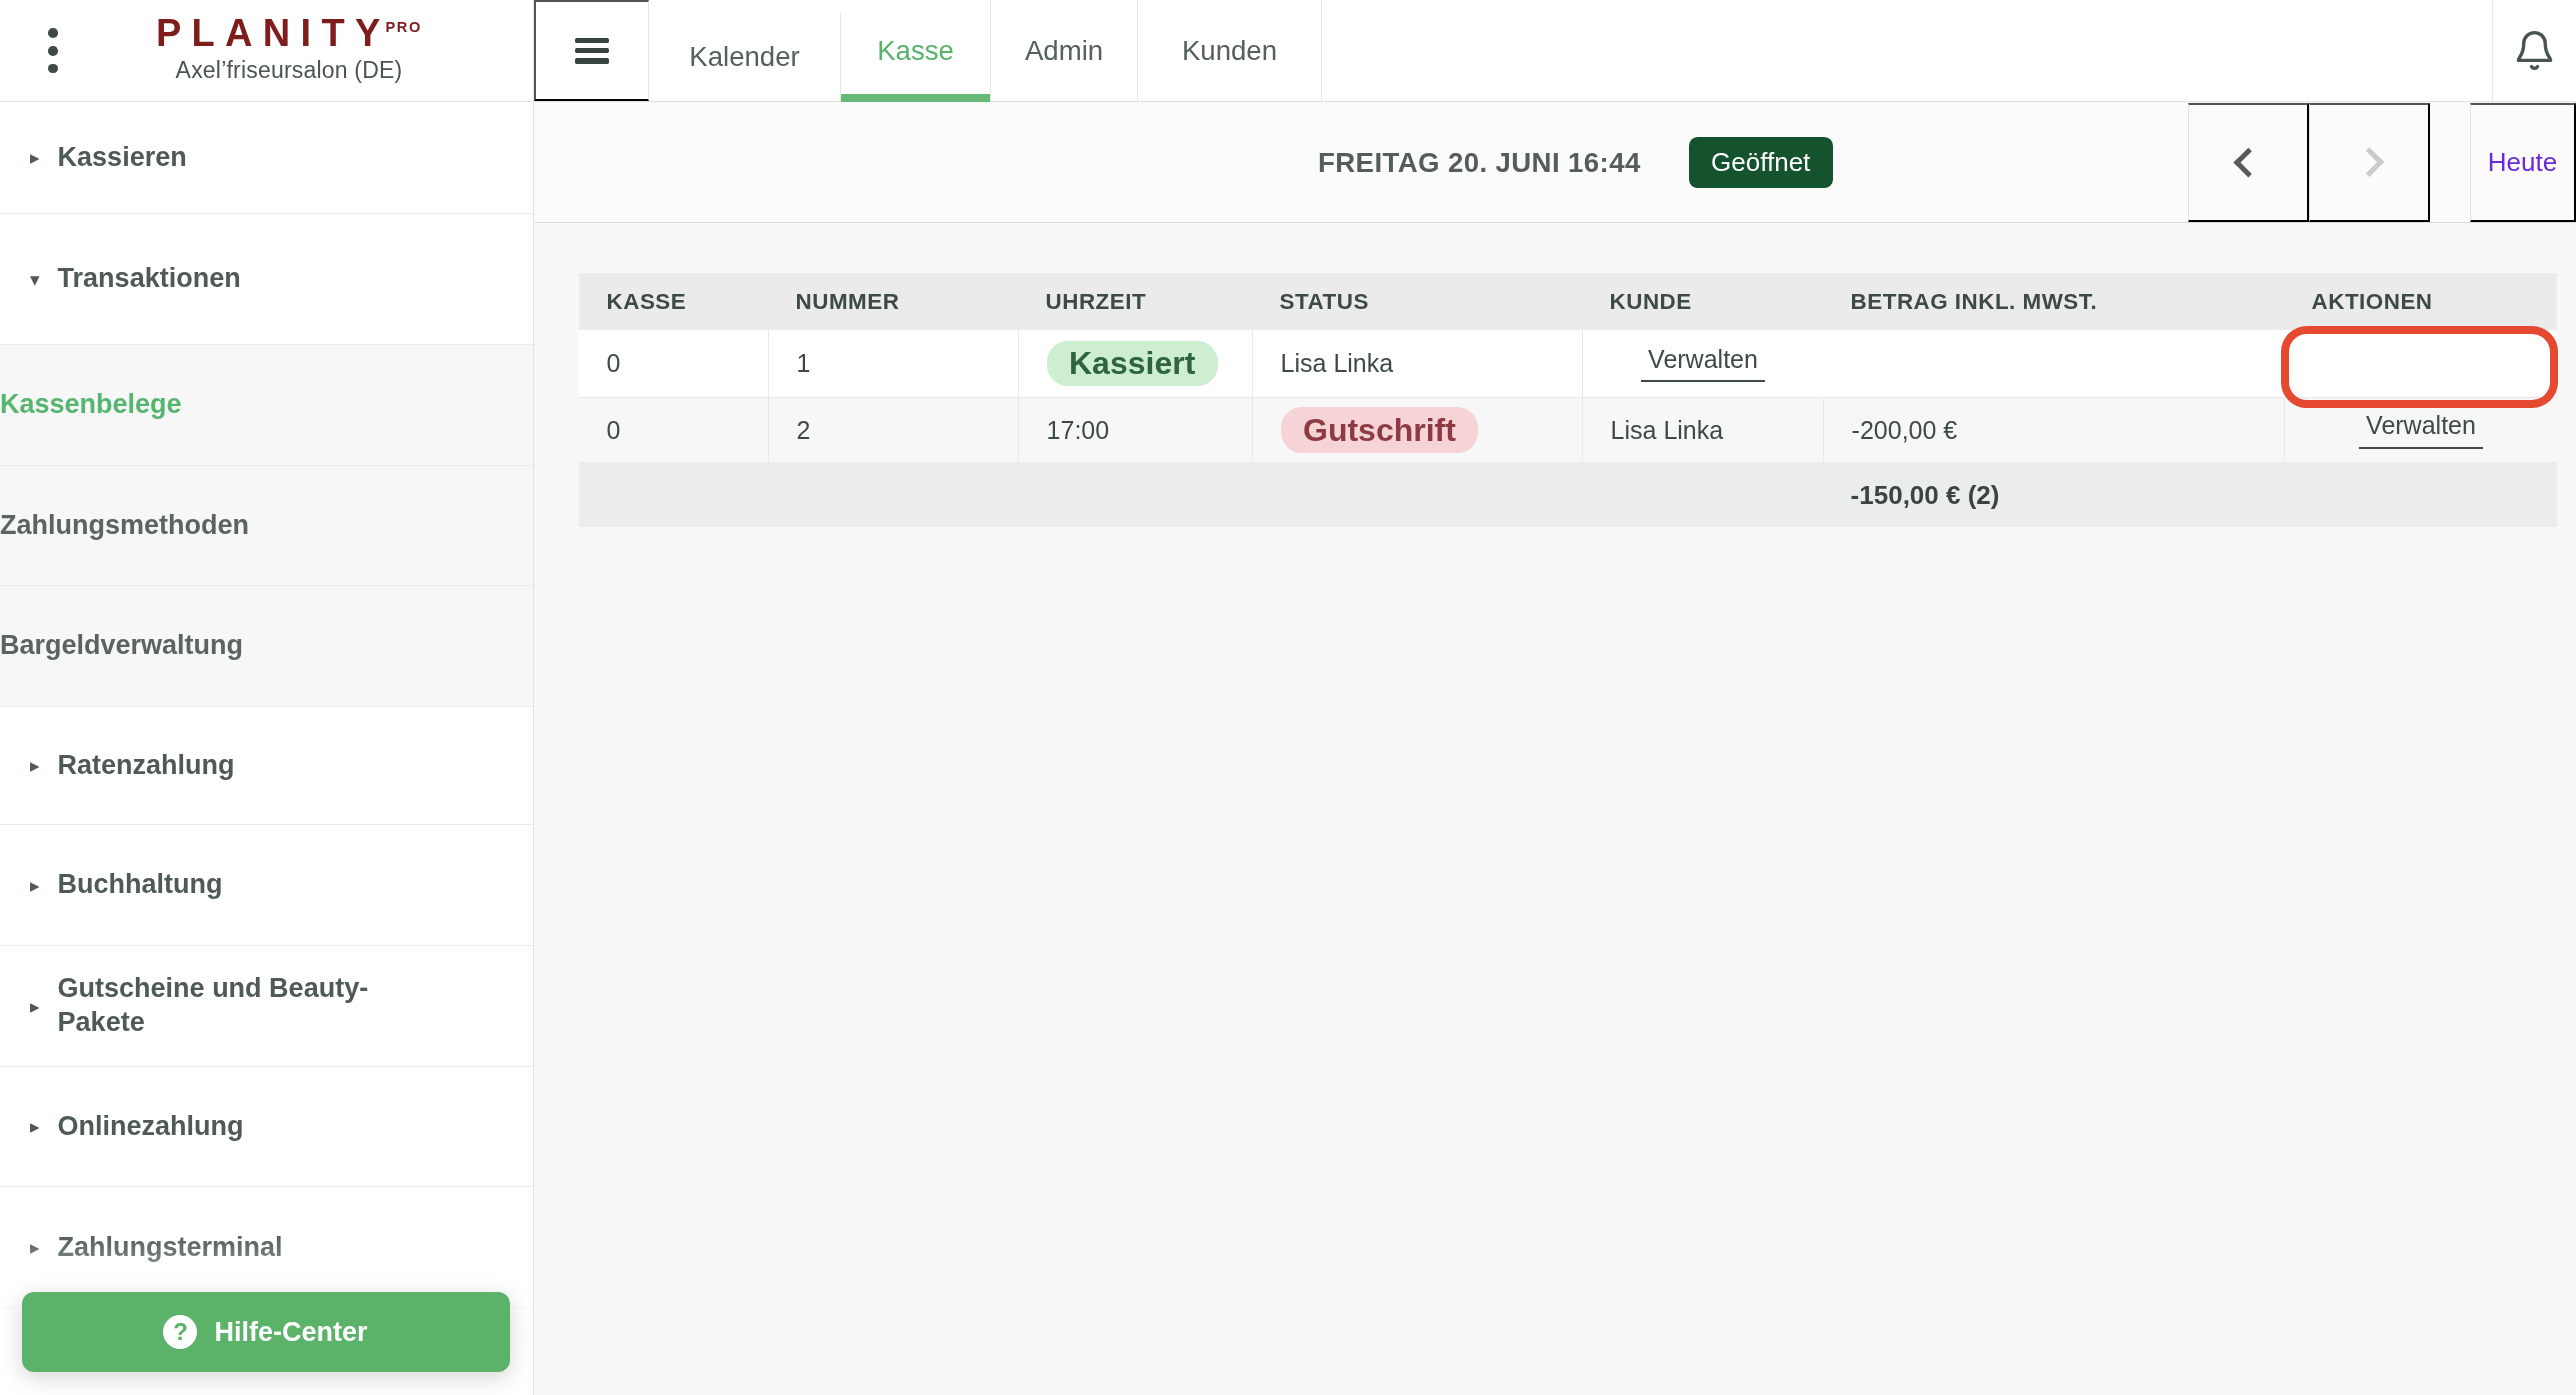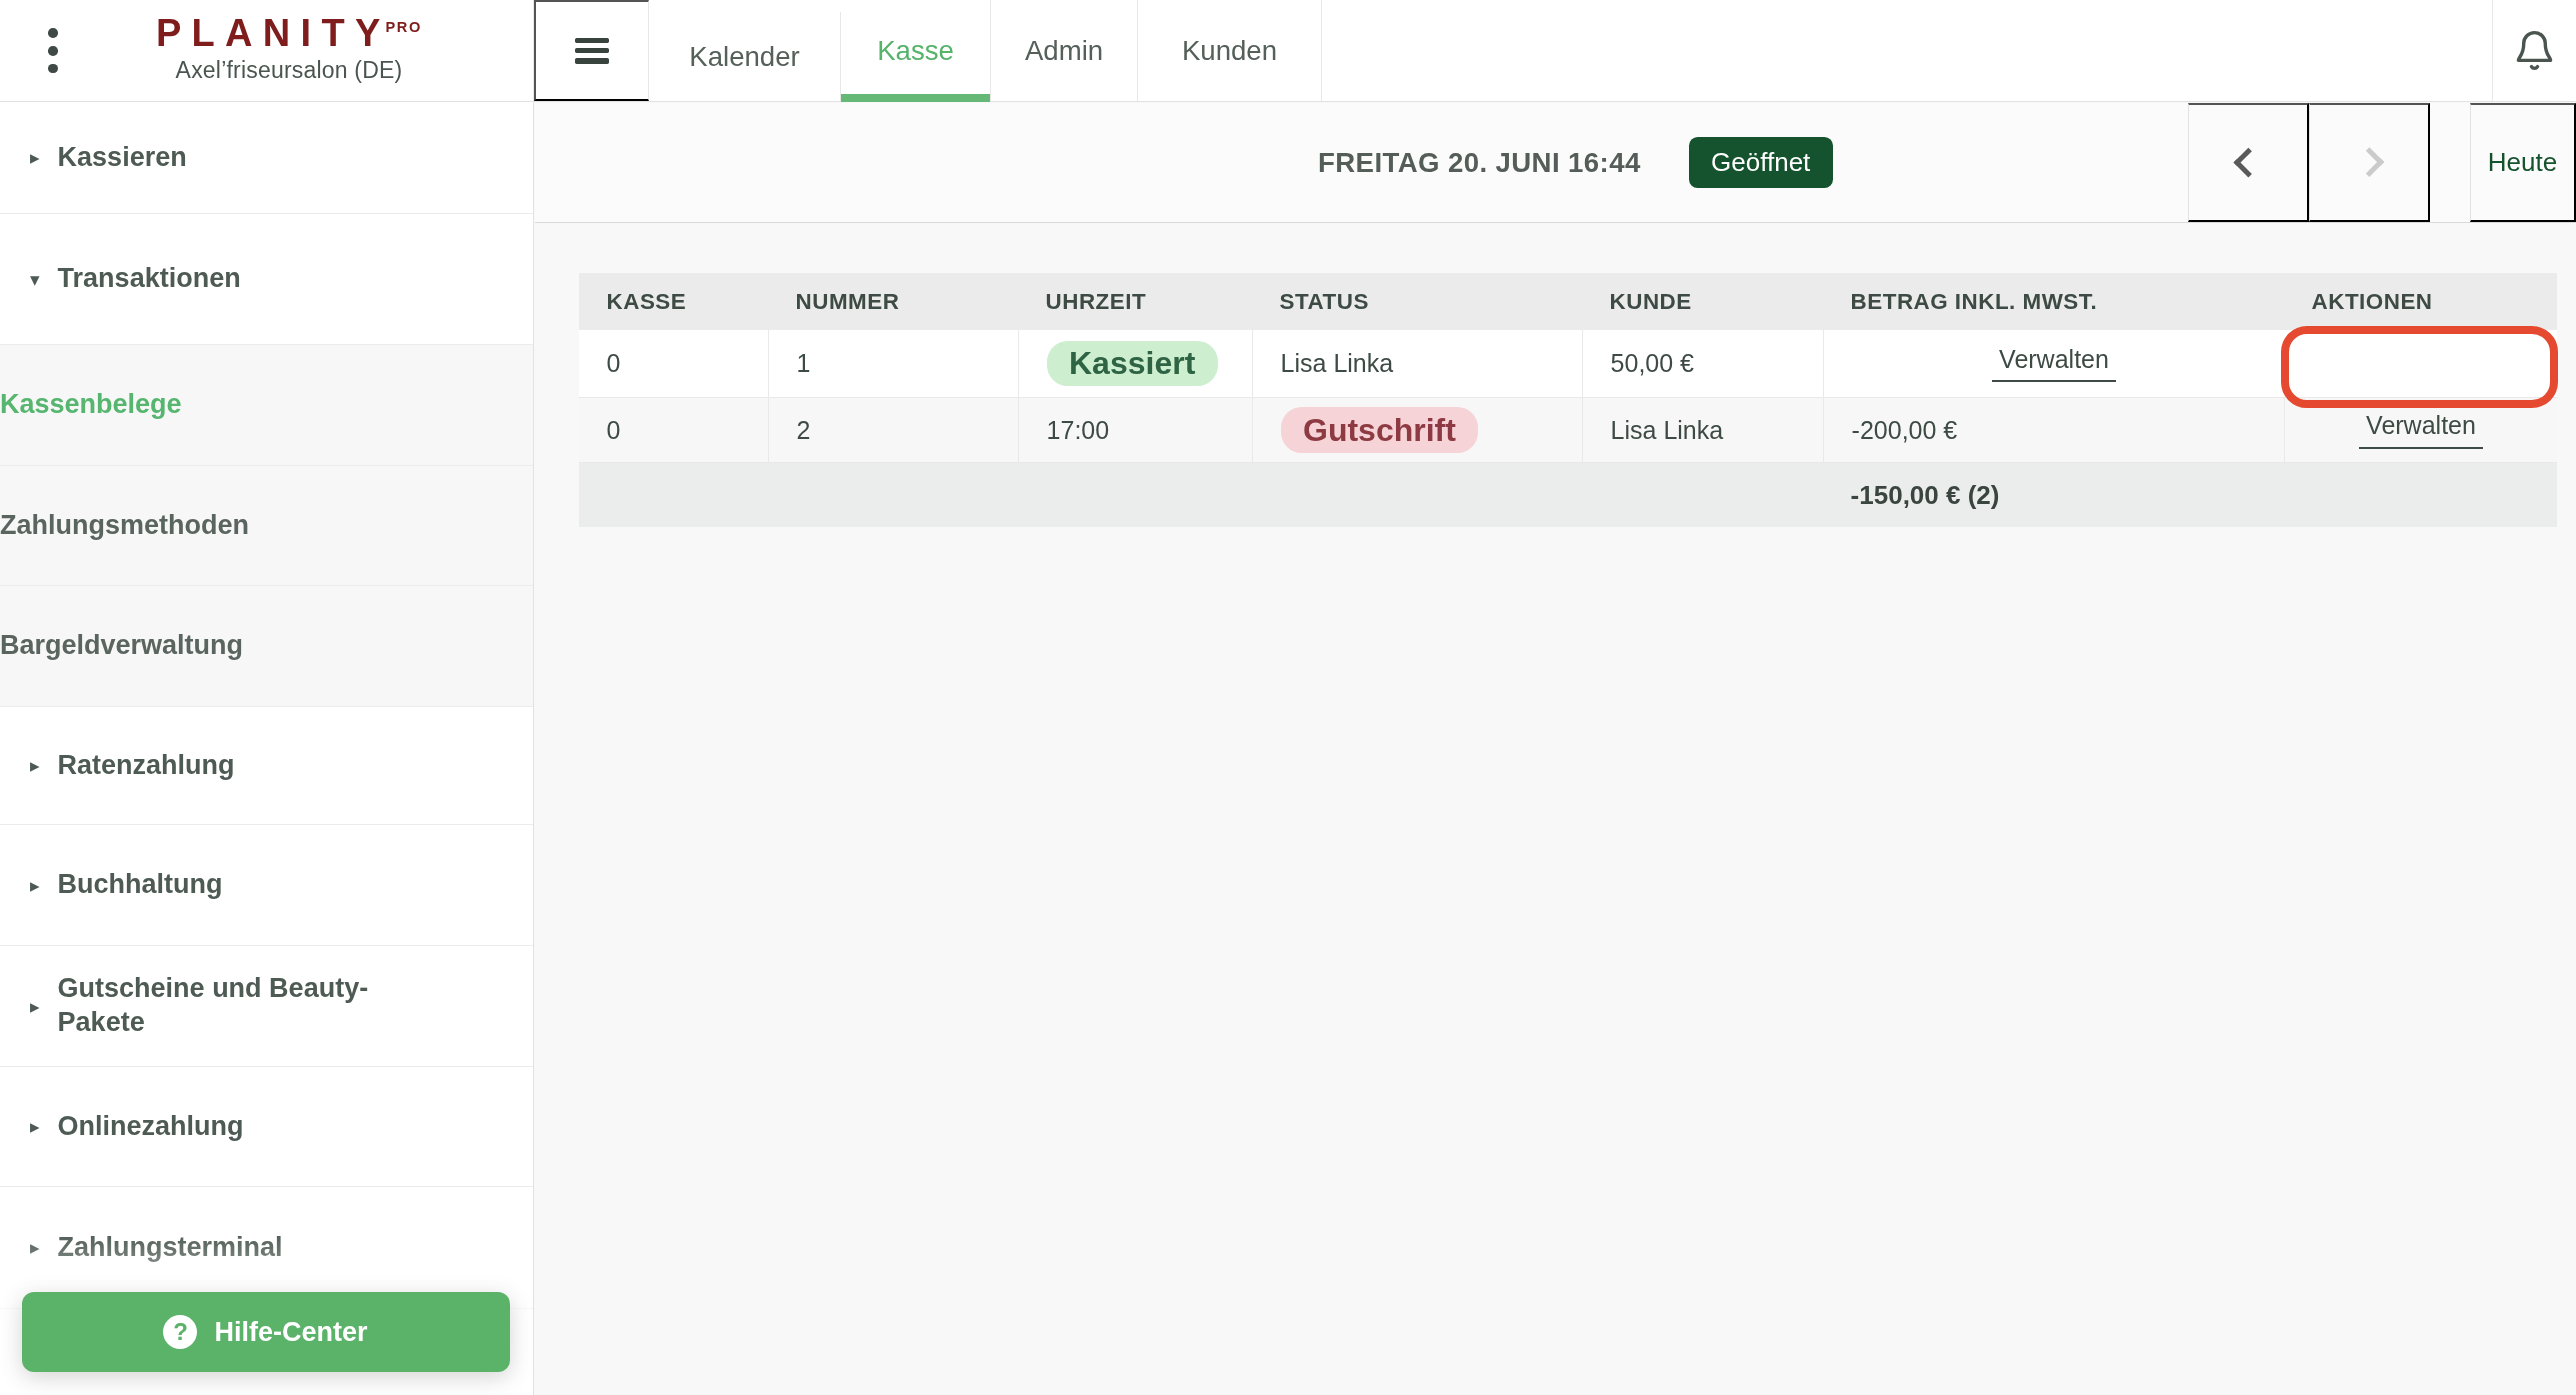--- a/index.html
+++ b/index.html
@@ -60,21 +60,21 @@
   
   .main { position:absolute; left:535px; top:103px; right:0; bottom:0; background:#f8f8f8; }
   .datebar { position:relative; height:120px; background:#fbfbfb; border-bottom:0.9px solid #d9d9d9; }
   .date-group { position:absolute; left:783px; top:0; height:100%; display:flex; align-items:center; gap:48px; }
   .date-text { font-size:27.6px; font-weight:600; color:#555d58; letter-spacing:0.4px; white-space:nowrap; }
   .open-badge { background:#14532d; color:#fff; font-size:26px; padding:10.3px 22.4px; border-radius:8.6px; white-space:nowrap; }
   .nav-cell { position:absolute; top:0; height:100%; border-left:0.9px solid #e2e2e2;
               display:flex; align-items:center; justify-content:center; background:none; cursor:pointer; }
   .cell-prev { left:1653px; width:121px; }
   .cell-next { left:1774px; width:121px; }
-  .cell-today { left:1895px; right:0; font-size:26px; color:#14532d;margin-left:40px; }
+  .cell-today { left:1895px; right:0; font-size:26px; color:#6d28d9;margin-left:40px; }
   .chev { width:20.7px; height:20.7px; border-left:5.2px solid #5a5a5a; border-bottom:5.2px solid #5a5a5a; }
   .chev.left { transform:rotate(45deg); }
   .chev.right { transform:rotate(-135deg); border-color:#cbcbcb; }
 
   
   .tablewrap { position:absolute; left:44px; top:170px; width:1978px; }
   .grid { display:grid; grid-template-columns:189px 250px 234px 330px 241px 461px 273px; align-items:center; }
   .thead { height:57px; background:#ebebeb; }
   .thead .c { font-size:22.4px; font-weight:700; color:#3e4b45; letter-spacing:0.5px; padding-left:27.6px; white-space:nowrap; }
   .trow { border-bottom:0.9px solid #e9e9e9; font-size:25px; color:#3e4b45; }
@@ -212,21 +212,20 @@
         <div class="c">AKTIONEN</div>
       </div>
 
       <div class="grid trow r1">
         <div class="c">0</div>
         <div class="c">1</div>
         <div class="c">
             <span class="pill success">Kassiert</span>
           </div>
         <div class="c">Lisa Linka</div>
-        <div class="c">50,00 €</div>
         <div class="c actions">
             <a class="link">Verwalten</a>
           </div>
       </div>
 
       <div class="grid trow r2">
         <div class="c">0</div>
         <div class="c">2</div>
         <div class="c">17:00</div>
         <div class="c">

